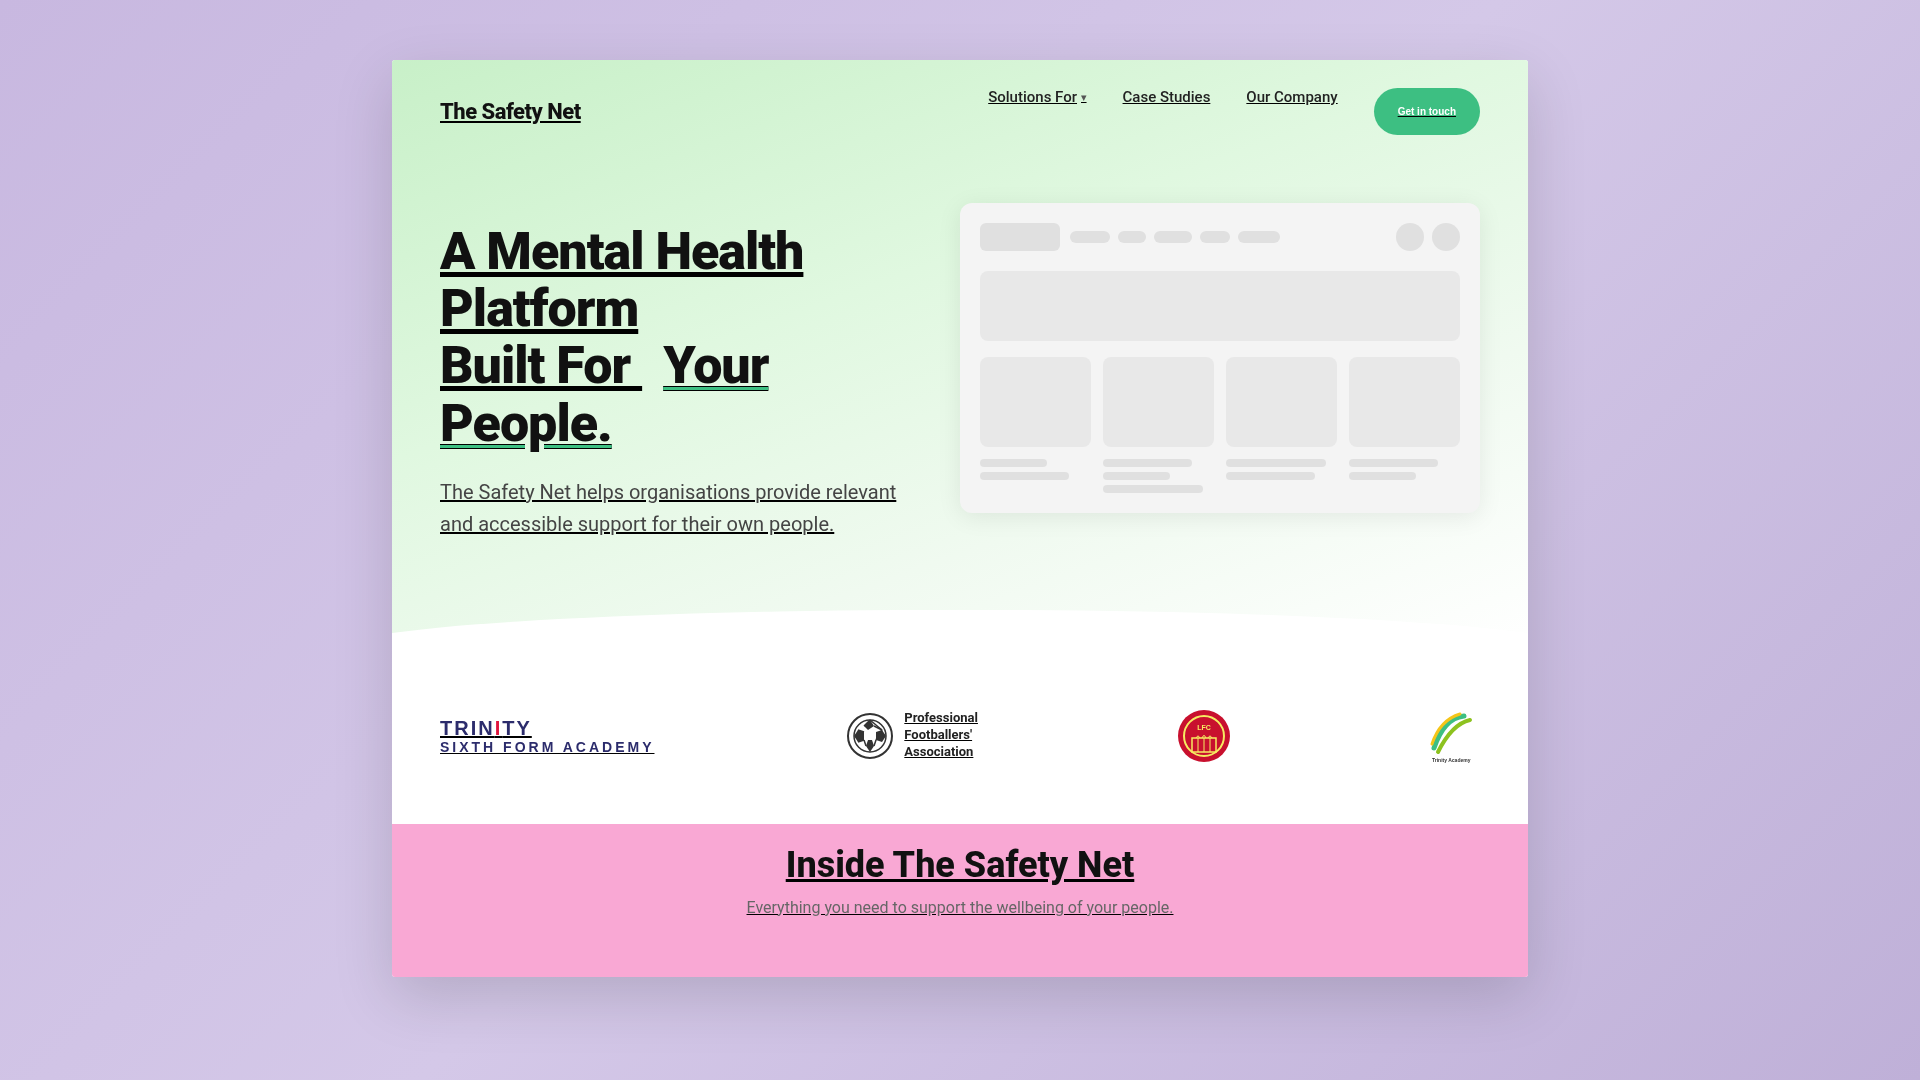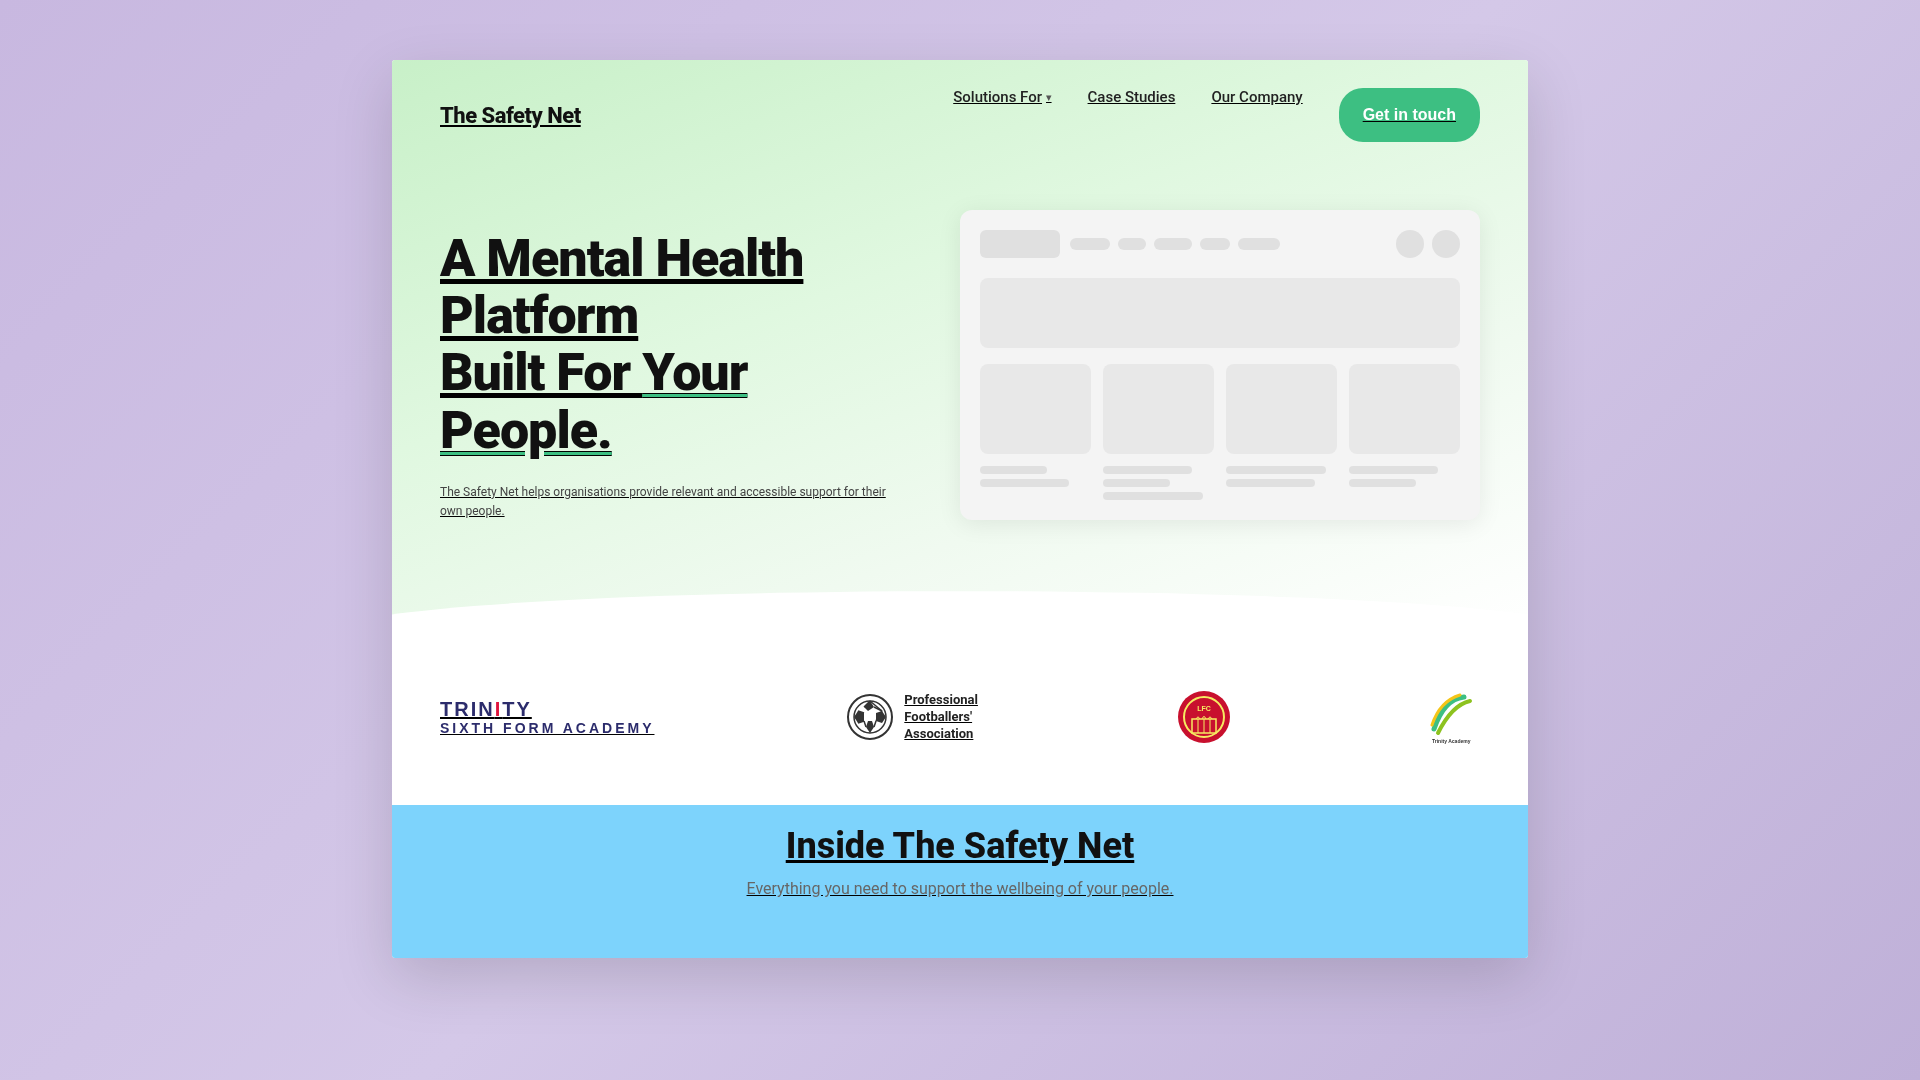--- a/index.html
+++ b/index.html
@@ -68,21 +68,21 @@
       font-size: 11px;
       color: #555;
     }
 
     .btn-cta {
       background: #3dbf82;
       color: #fff;
       border: none;
       border-radius: 24px;
       padding: 18px 24px;
-      font-size: 16px;
+      font-size: 10px;
       font-weight: 600;
       cursor: pointer;
     }
 
     
     .hero-content {
       display: flex;
       align-items: flex-start;
       padding: 40px 48px 80px 48px;
       gap: 60px;
@@ -102,24 +102,25 @@
       color: #111;
       margin-bottom: 24px;
       letter-spacing: -1px;
     }
 
     .hero-heading .underline {
       text-decoration: underline;
       text-decoration-color: #3dbf82;
       text-decoration-thickness: 3px;
       text-underline-offset: 4px;
+      margin-left: 21px;
     }
 
     .hero-subtext {
-      font-size: 12px;
+      font-size: 20px;
       color: #444;
       line-height: 1.6;
       margin-bottom: 28px;
     }
 
     .social-proof {
       display: flex;
       align-items: center;
       gap: 14px;
       margin-top: 8px;
@@ -356,21 +357,21 @@
     }
 
     
     .tah-logo {
       width: 56px;
       height: 56px;
     }
 
     
     .inside-section {
-      background: #7dd3fc;
+      background: #f9a8d4;
       padding: 20px 48px 60px;
       text-align: center;
     }
 
     .inside-title {
       font-size: 36px;
       font-weight: 800;
       color: #111;
       margin-bottom: 12px;
     }

